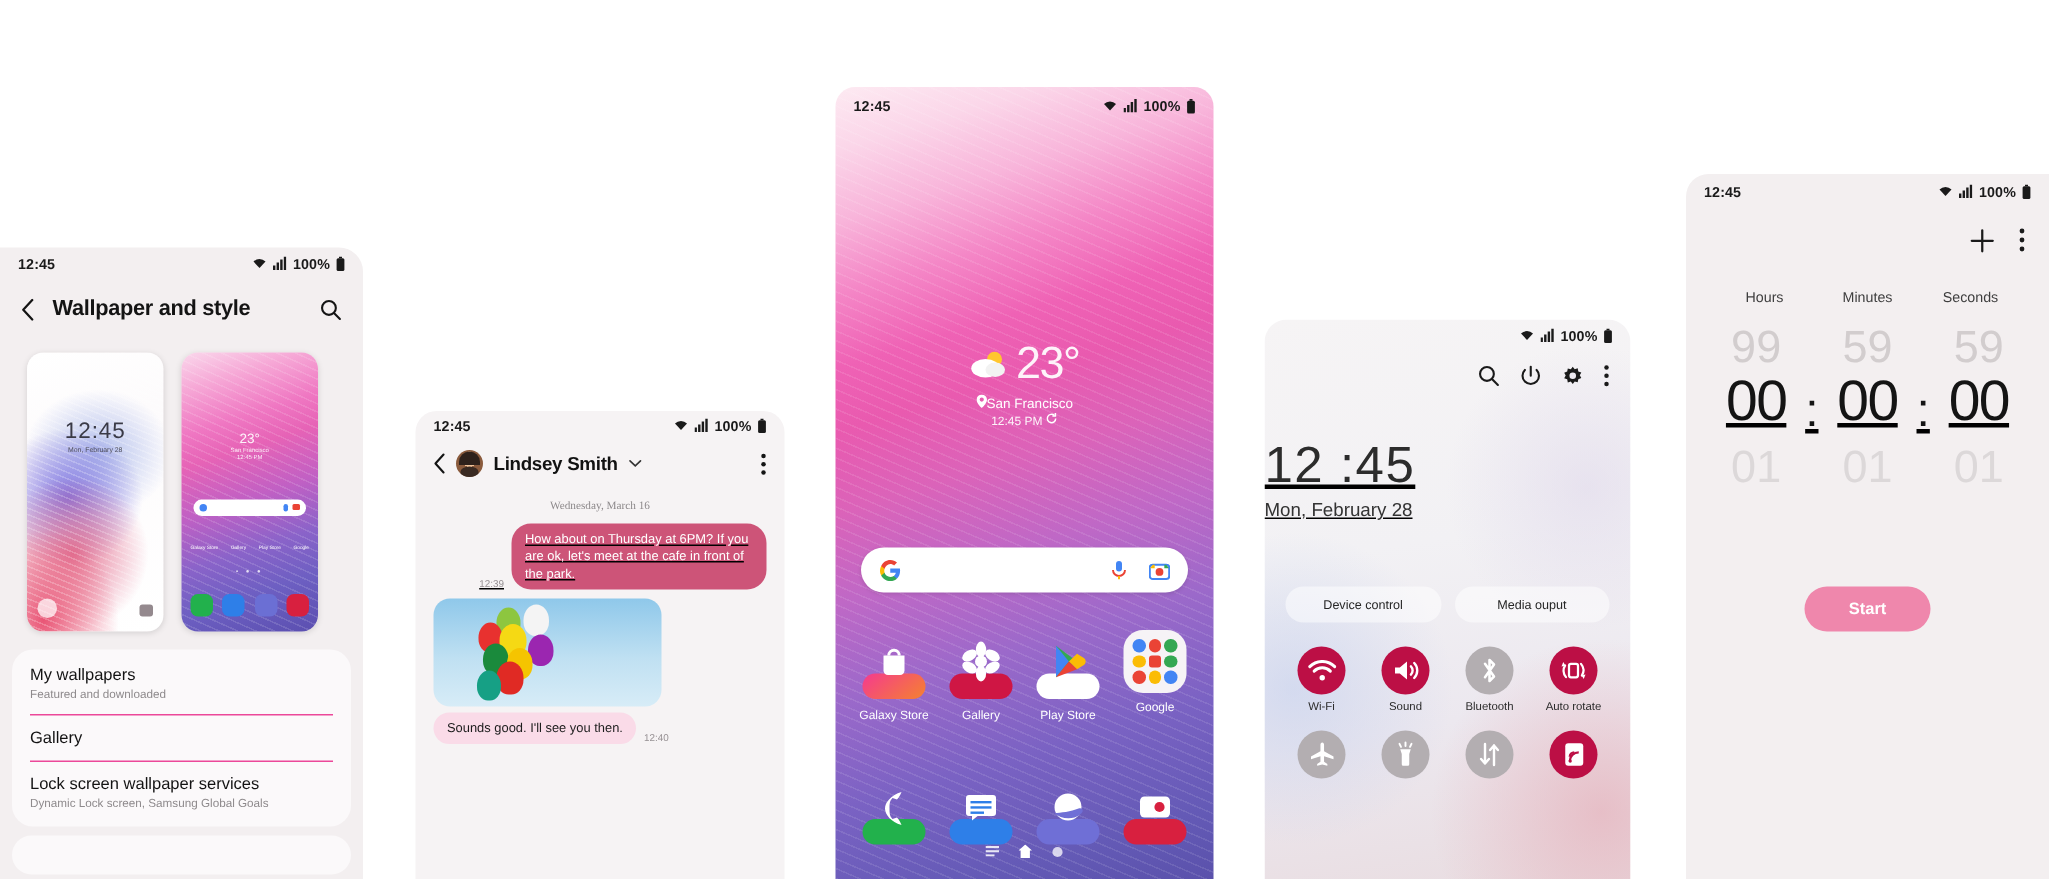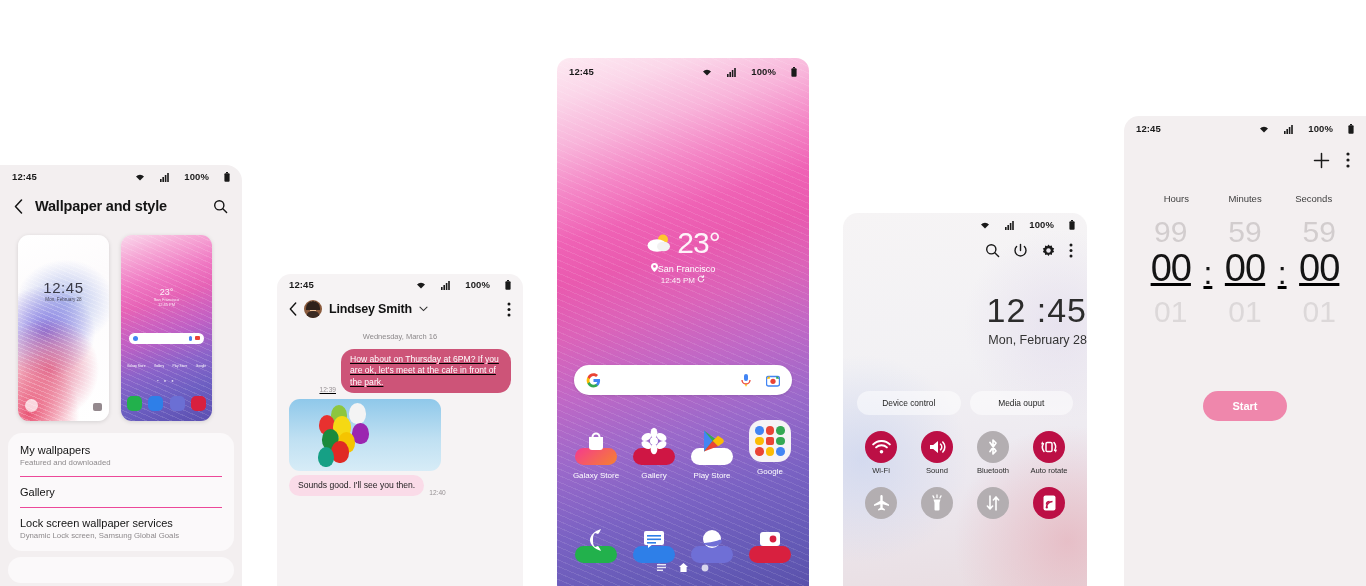--- a/index.html
+++ b/index.html
@@ -11,21 +11,21 @@
   }
   .stage { position: relative; width: 1366px; height: 586px; background:#fff; }
 
   
   .phone { position: absolute; overflow: hidden; }
   .statusbar {
     display: flex; align-items: center; justify-content: space-between;
     padding: 0 12px; font-size: 9.5px; font-weight: 700; color: #1a1a1a;
     letter-spacing: .1px;
   }
-  .sb-right { display: flex; align-items: flex-end; gap: 15px; }
+  .sb-right { display: flex; align-items: flex-start; gap: 4px; }
   .sb-right .pct { font-size: 9.5px; font-weight: 700; }
   .ico { display:inline-block; line-height:0; }
 
   
   #p1 {
     left: 0; top: 165px; width: 242px; height: 421px;
     background: #f3eff0;
     border-radius: 0 16px 0 0;
   }
   #p1 .statusbar { height: 22px; }
@@ -125,21 +125,21 @@
     position:relative; overflow:hidden; flex:none;
   }
   .avatar::after{
     content:""; position:absolute; left:3px; right:3px; bottom:0; height:7px;
     border-radius:50% 50% 0 0; background:#3a2a22;
   }
   .avatar::before{
     content:""; position:absolute; left:2px; top:1px; width:14px; height:9px;
     border-radius:7px 7px 0 0; background:#2e211b; z-index:2;
   }
-  #p2 .daysep { text-align:center; font-size:7.5px; color:#8d898b; margin:10px 0 8px; }
+  #p2 .daysep { text-align:center; font-size:7.5px; color:#8d898b; margin:10px 0 8px;font-family:Liberation Serif, serif; }
   .msgline { display:flex; align-items:flex-end; gap:5px; padding: 0 12px; margin-bottom:6px; }
   .msgline.out { justify-content:flex-end;text-decoration:underline; }
   .bubble {
     border-radius:13px; padding:5px 9px; font-size:8.6px; line-height:1.32; max-width:170px;
   }
   .bubble.in  { background:#fadbe8; color:#1d1d1d; }
   .bubble.out { background:#cd5478; color:#ffffff; }
   .stamp { font-size:6.6px; color:#979194; flex:none; }
   .photo {
     width:152px; height:72px; border-radius:11px; margin:2px 12px 4px;
@@ -191,21 +191,21 @@
     left: 843px; top: 213px; width: 244px; height: 373px;
     border-radius: 15px 15px 0 0; overflow:hidden;
     background:
       radial-gradient(70% 45% at 8% 66%, rgba(196,208,238,.62) 0%, rgba(196,208,238,0) 62%),
       radial-gradient(75% 50% at 92% 88%, rgba(229,176,186,.70) 0%, rgba(229,176,186,0) 62%),
       radial-gradient(60% 40% at 88% 30%, rgba(222,214,234,.55) 0%, rgba(222,214,234,0) 64%),
       linear-gradient(172deg,#f6f4f5 0%, #f2f1f4 40%, #ece8ef 70%, #e9dde1 100%);
   }
   #p4 .statusbar { height:22px; justify-content:flex-end; }
   #p4 .qsicons { display:flex; justify-content:flex-end; gap:13px; padding:8px 14px 0 0; }
-  #p4 .clock { text-align:right; margin-top:33px; }
+  #p4 .clock { text-align:left; margin-top:33px;text-decoration:underline; }
   #p4 .clock .t { font-size:34px; font-weight:200; color:#2c2c2c; letter-spacing:1px; }
   #p4 .clock .d { font-size:12.5px; color:#333; margin-top:3px; font-weight:400; }
   #p4 .chips { display:flex; gap:9px; padding:0 14px; margin-top:44px; }
   #p4 .chip {
     flex:1; height:24px; border-radius:12px; background:rgba(255,255,255,.50);
     display:flex; align-items:center; justify-content:center;
     font-size:8.4px; color:#262626; font-weight:400;
   }
   #p4 .toggles { display:flex; padding:0 10px; margin-top:16px; }
   #p4 .toggles.r2 { margin-top:11px; }

